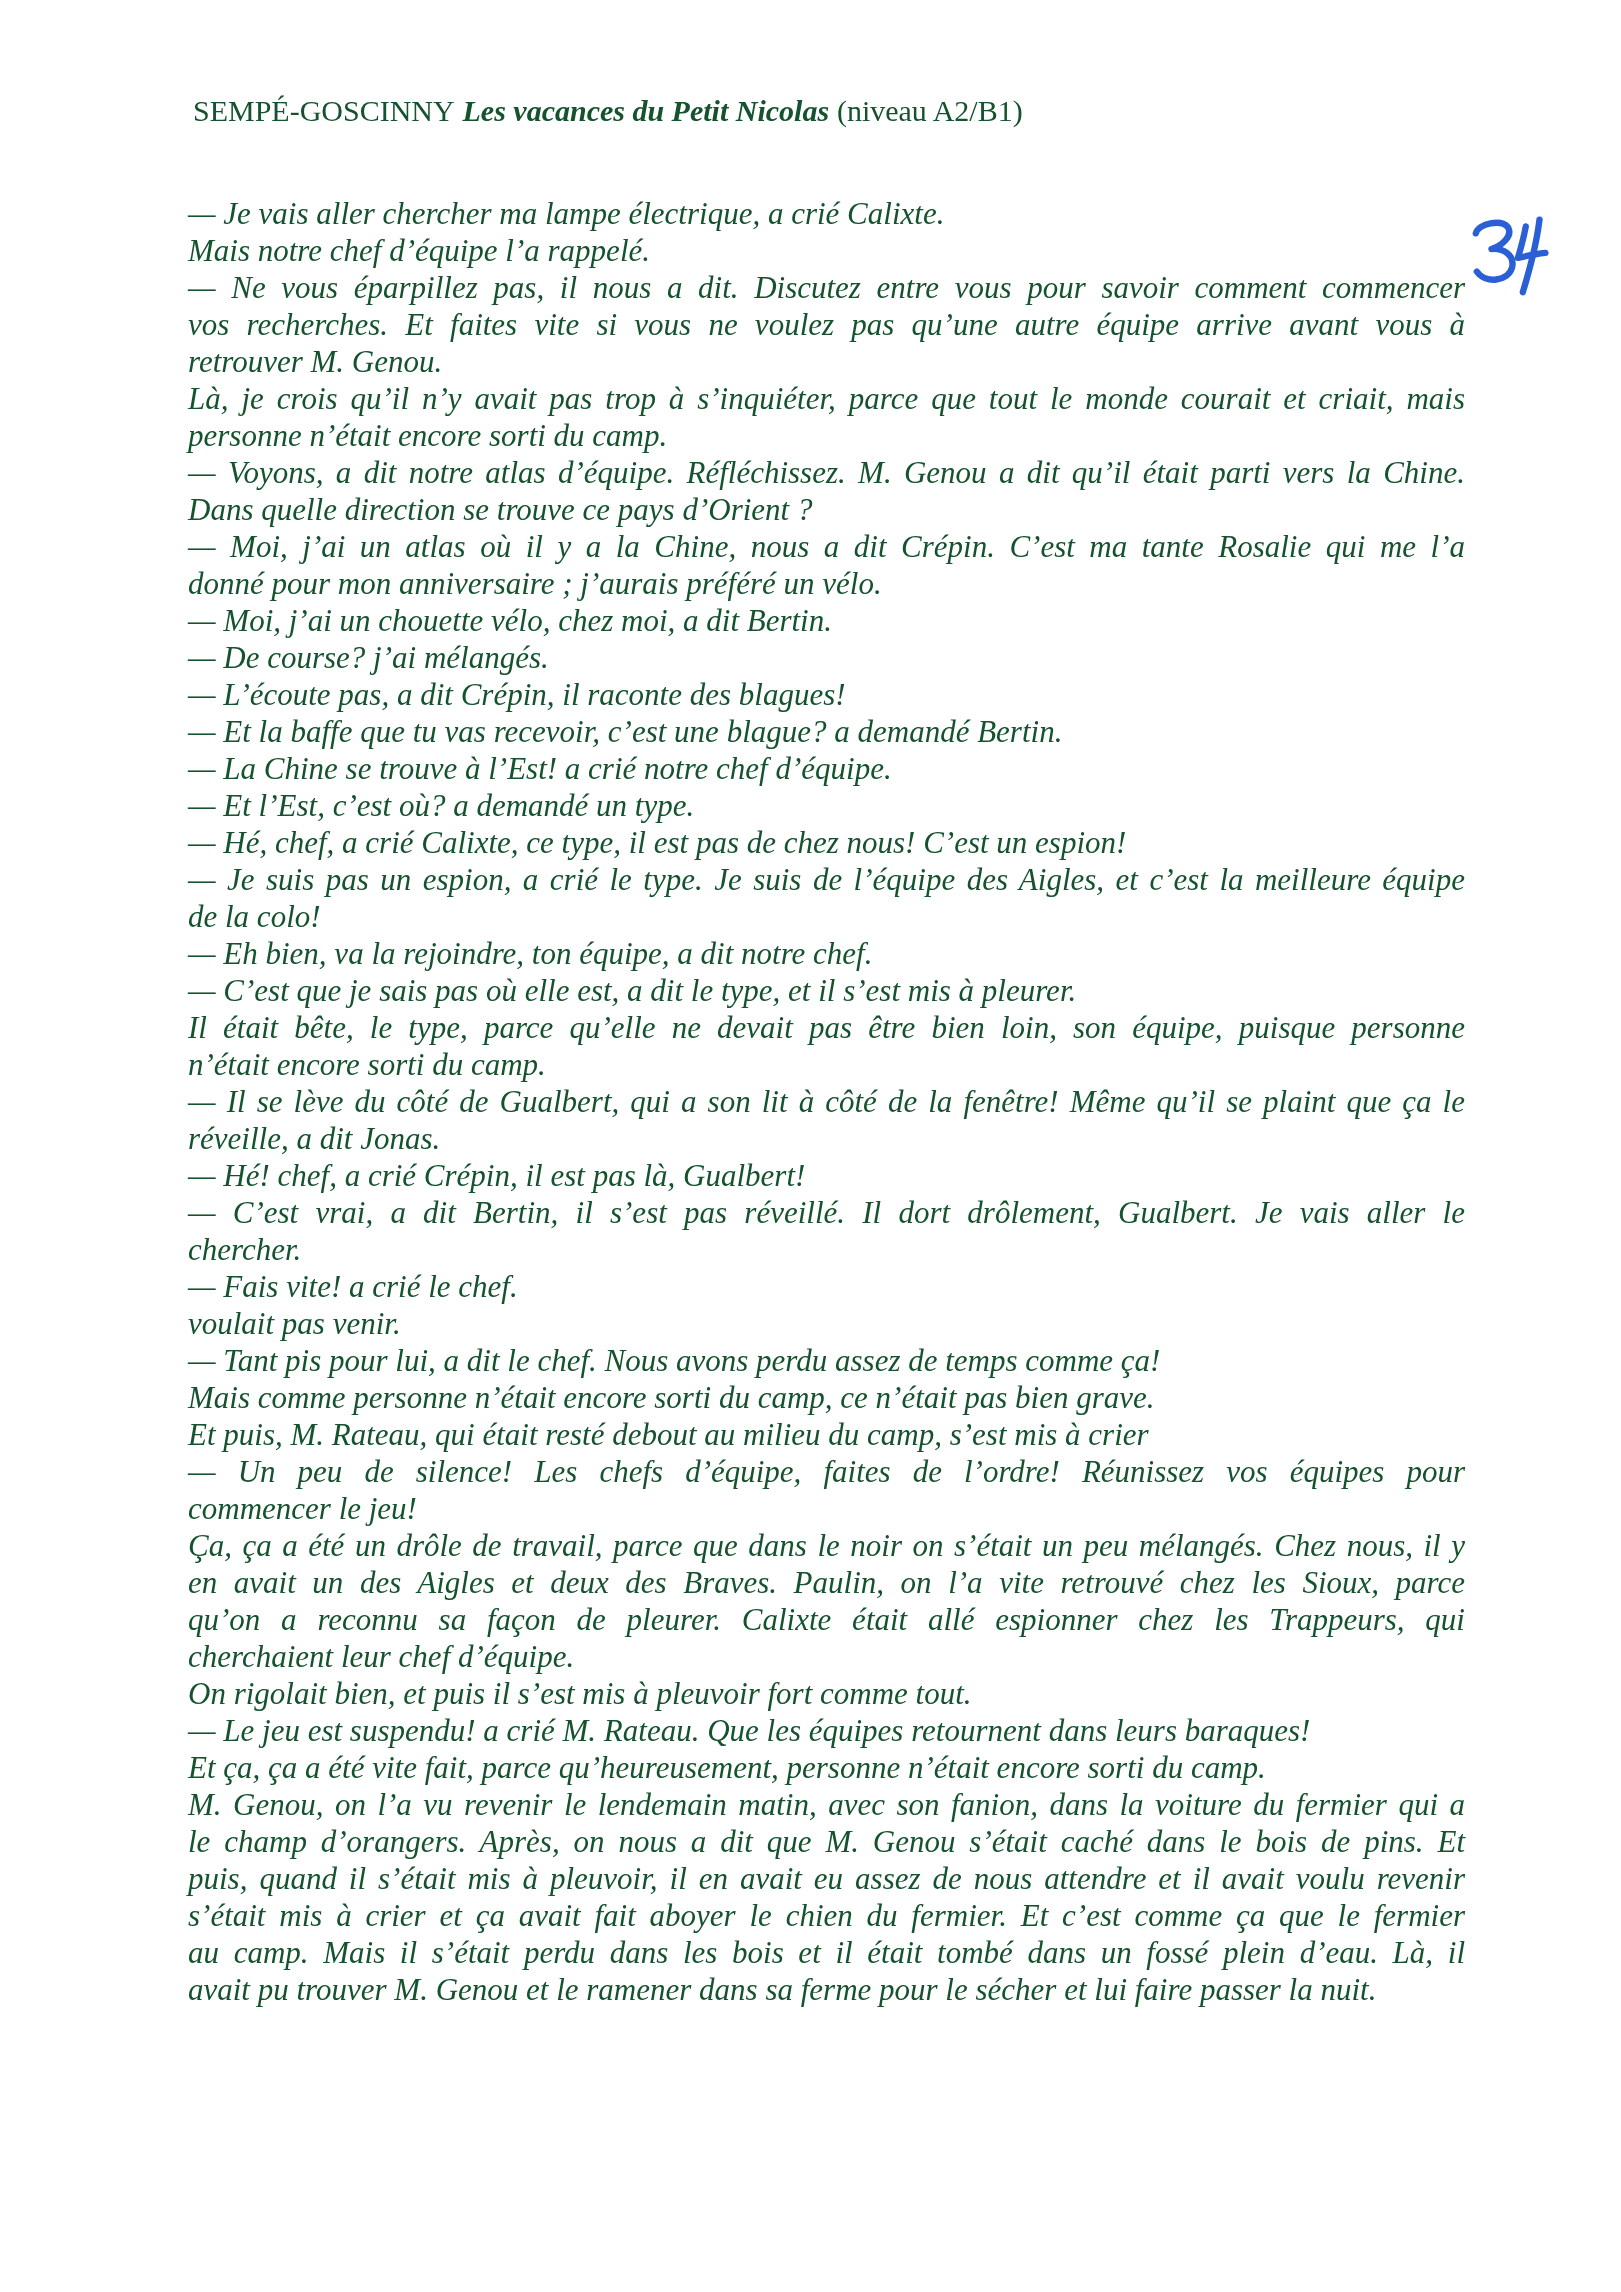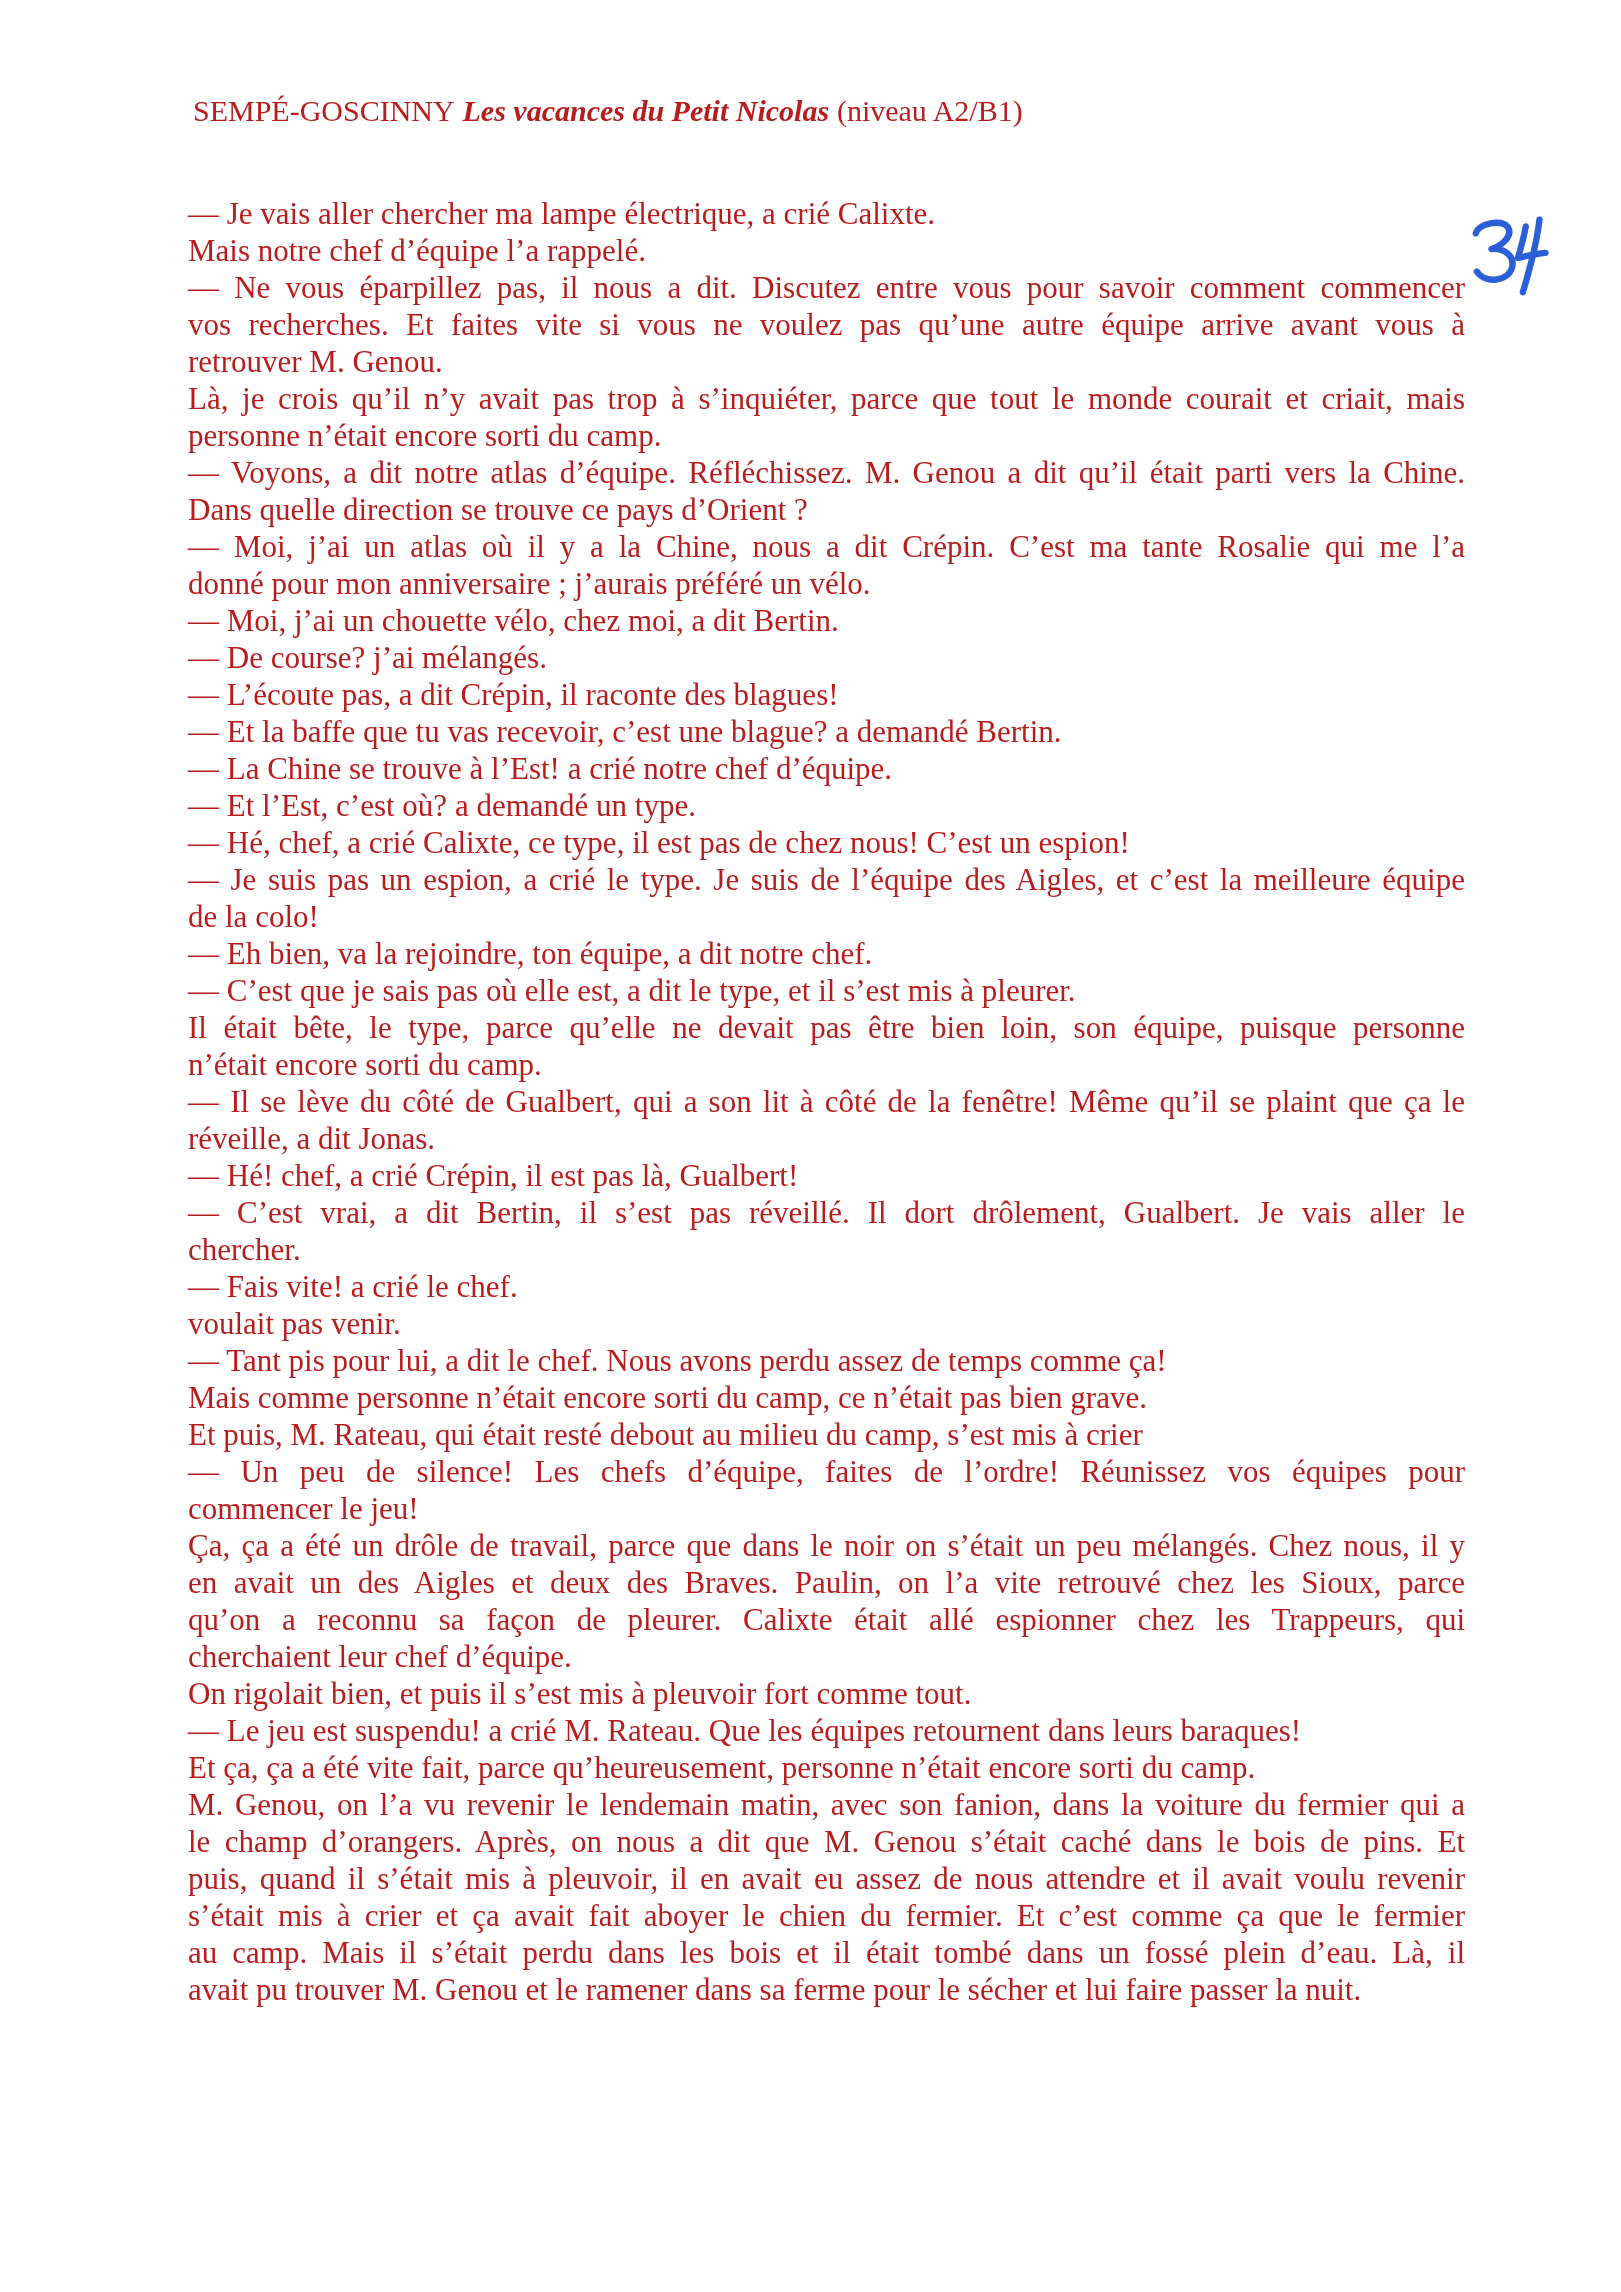--- a/index.html
+++ b/index.html
@@ -28,20 +28,21 @@
   .text-body {
     position: absolute;
     left: 188px;
     top: 195px;
     width: 1277px;
     font-size: 31px;
     line-height: 37px;
   }
   .text-line {
     white-space: nowrap;
+    font-style: italic;
   }
   .text-line.jl {
     white-space: normal;
     text-align: justify;
     text-align-last: justify;
   }
   .page-number-svg {
     position: absolute;
     left: 1466px;
     top: 201px;
@@ -52,21 +53,21 @@
     fill: none;
     stroke: currentColor;
     stroke-width: 6.5;
     stroke-linecap: round;
     stroke-linejoin: round;
   }
 </style>
 </head>
 <body>
 
-<div class="page" style="background: rgb(255, 255, 255); color: #b91c1c;">
+<div class="page" style="background: rgb(255, 255, 255); color: #14532d;">
 
   <div class="doc-header">
     <span>SEMPÉ-GOSCINNY</span><span class="hdr-title">Les vacances du Petit Nicolas</span><span>(niveau A2/B1)</span>
   </div>
 
   <svg class="page-number-svg" viewBox="0 0 100 100" role="img" aria-label="34" style="color: rgb(42, 95, 214);">
     <path d="M 10 33 C 13 23, 36 18, 43 27 C 48 36, 36 46, 26 49 C 38 48, 50 55, 47 68 C 43 82, 20 85, 11 72"></path>
     <path d="M 61 26 C 59 37, 56 48, 53 58 C 62 56, 72 54, 81 53"></path>
     <path d="M 75 19 C 72 44, 65 70, 58 93"></path>
   </svg>

